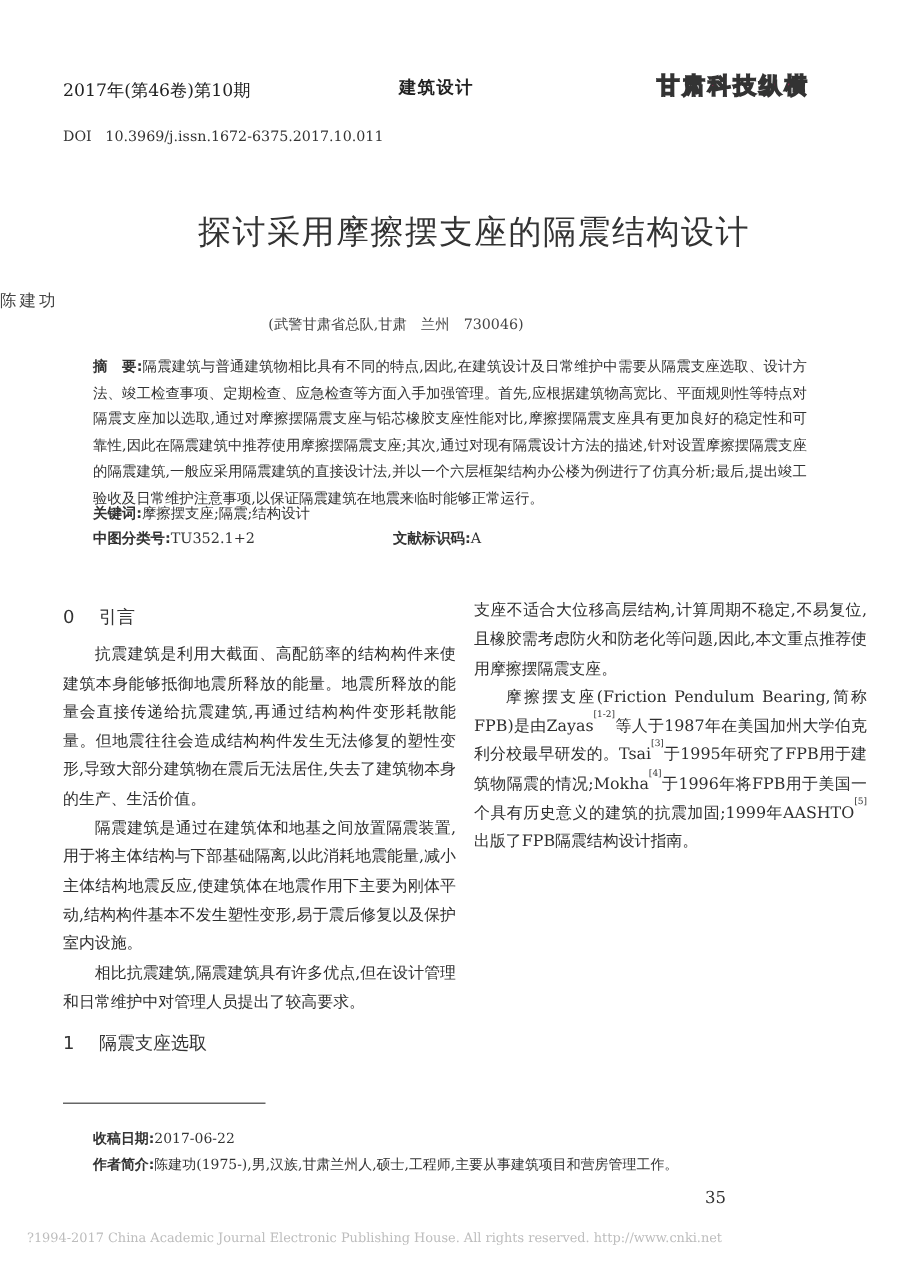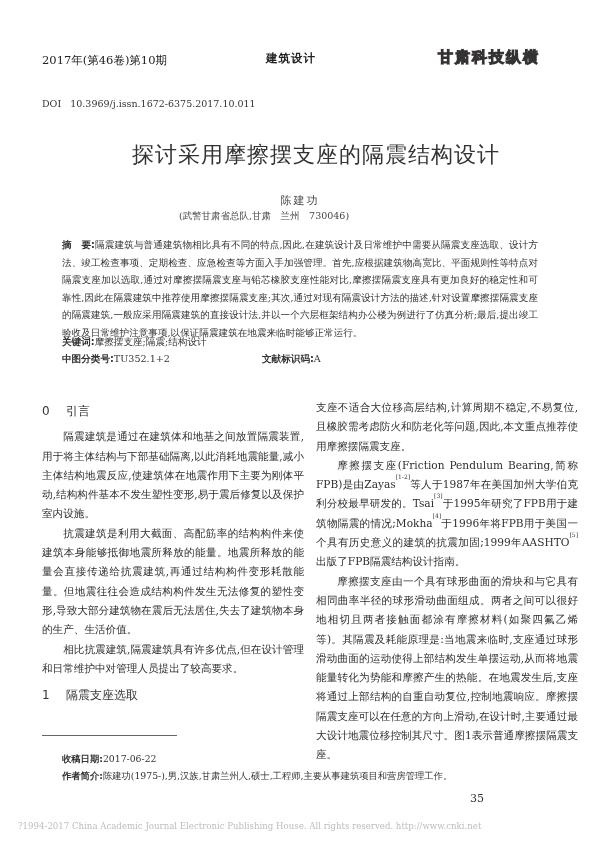--- a/index.html
+++ b/index.html
@@ -4,24 +4,24 @@
 <style>
   html, body { margin: 0; padding: 0; background: #ffffff; }
   body { width: 600px; height: 850px; position: relative; overflow: hidden;
          font-family: "DejaVu Serif", "Liberation Serif", serif; color: #2a2a2a; }
   .abs { position: absolute; }
   .hdr-issue { left: 42px; top: 53px; font-size: 11.5px; color: #222; }
   .hdr-section { left: 266px; top: 51px; font-size: 11.5px; font-weight: bold; letter-spacing: 1px; color: #222;
                  font-family: "DejaVu Sans", sans-serif; }
   .hdr-logo { left: 438px; top: 48px; font-size: 15px; font-weight: bold; letter-spacing: 2px; color: #be185d;
               -webkit-text-stroke: 1px #333; font-family: "DejaVu Sans", sans-serif; }
-  .hdr-doi { left: 42px; top: 86px; font-size: 9.5px; color: #333; margin-top: 12px; }
+  .hdr-doi { left: 42px; top: 86px; font-size: 9.5px; color: #333; }
   .title { left: 0; width: 600px; top: 140px; text-align: center; font-size: 22px; color: #333;
            font-family: "DejaVu Sans", sans-serif; letter-spacing: 1px; padding-left: 16px; }
-  .author { left: 0; width: 600px; top: 193px; text-align: center; font-size: 11px; color: #444; letter-spacing: 2px; }
+  .author { left: 0; width: 600px; top: 193px; font-size: 11px; color: #444; letter-spacing: 2px; }
   .affil { left: 0; width: 528px; top: 210px; text-align: center; font-size: 9.5px; color: #444; }
   .abstract { left: 62px; width: 476px; top: 236px; font-size: 9.6px; line-height: 17.5px; color: #333; text-align: justify; }
   .bold-label { font-weight: bold; font-family: "DejaVu Sans", sans-serif; }
   .kw { left: 62px; top: 336px; font-size: 9.6px; color: #333; }
   .clc { left: 62px; top: 353px; font-size: 9.6px; color: #333; }
   .docid { left: 262px; top: 353px; font-size: 9.6px; color: #333; }
   .col { width: 262px; font-size: 10.6px; line-height: 19.3px; color: #2f2f2f; text-align: justify; }
   .col-left { left: 42px; top: 398px; }
   .col-right { left: 316px; top: 398px; }
   .col p { margin: 0; text-indent: 2em; }
@@ -61,32 +61,31 @@
   <span class="bold-label">中图分类号:</span><span>TU352.1+2</span>
 </div>
 <div class="abs docid">
   <span class="bold-label">文献标识码:</span><span>A</span>
 </div>
 
 <div class="abs col col-left">
   <div class="sec-head">
     <span class="num">0</span><span>引言</span>
   </div>
+  <p>抗震建筑是利用大截面、高配筋率的结构构件来使建筑本身能够抵御地震所释放的能量。地震所释放的能量会直接传递给抗震建筑,再通过结构构件变形耗散能量。但地震往往会造成结构构件发生无法修复的塑性变形,导致大部分建筑物在震后无法居住,失去了建筑物本身的生产、生活价值。</p>
   <p>隔震建筑是通过在建筑体和地基之间放置隔震装置,用于将主体结构与下部基础隔离,以此消耗地震能量,减小主体结构地震反应,使建筑体在地震作用下主要为刚体平动,结构构件基本不发生塑性变形,易于震后修复以及保护室内设施。</p>
-  <p>抗震建筑是利用大截面、高配筋率的结构构件来使建筑本身能够抵御地震所释放的能量。地震所释放的能量会直接传递给抗震建筑,再通过结构构件变形耗散能量。但地震往往会造成结构构件发生无法修复的塑性变形,导致大部分建筑物在震后无法居住,失去了建筑物本身的生产、生活价值。</p>
   <p>相比抗震建筑,隔震建筑具有许多优点,但在设计管理和日常维护中对管理人员提出了较高要求。</p>
   <div class="sec-head" style="margin-top:8px">
     <span class="num">1</span><span>隔震支座选取</span>
   </div>
 </div>
 
 <div class="abs col col-right">
   <p class="noindent">支座不适合大位移高层结构,计算周期不稳定,不易复位,且橡胶需考虑防火和防老化等问题,因此,本文重点推荐使用摩擦摆隔震支座。</p>
   <p><span>摩擦摆支座(Friction Pendulum Bearing,简称FPB)是由Zayas</span><sup>[1-2]</sup><span>等人于1987年在美国加州大学伯克利分校最早研发的。Tsai</span><sup>[3]</sup><span>于1995年研究了FPB用于建筑物隔震的情况;Mokha</span><sup>[4]</sup><span>于1996年将FPB用于美国一个具有历史意义的建筑的抗震加固;1999年AASHTO</span><sup>[5]</sup><span>出版了FPB隔震结构设计指南。</span></p>
-  <p>摩擦摆支座由一个具有球形曲面的滑块和与它具有相同曲率半径的球形滑动曲面组成。两者之间可以很好地相切且两者接触面都涂有摩擦材料(如聚四氟乙烯等)。其隔震及耗能原理是:当地震来临时,支座通过球形滑动曲面的运动使得上部结构发生单摆运动,从而将地震能量转化为势能和摩擦产生的热能。在地震发生后,支座将通过上部结构的自重自动复位,控制地震响应。摩擦摆隔震支座可以在任意的方向上滑动,在设计时,主要通过最大设计地震位移控制其尺寸。图1表示普通摩擦摆隔震支座。</p>
 </div>
 
 <div class="abs foot-rule"></div>
 <div class="abs foot foot-recv">
   <span class="bold-label">收稿日期:</span><span>2017-06-22</span>
 </div>
 <div class="abs foot foot-bio">
   <span class="bold-label">作者简介:</span><span>陈建功(1975-),男,汉族,甘肃兰州人,硕士,工程师,主要从事建筑项目和营房管理工作。</span>
 </div>
 

